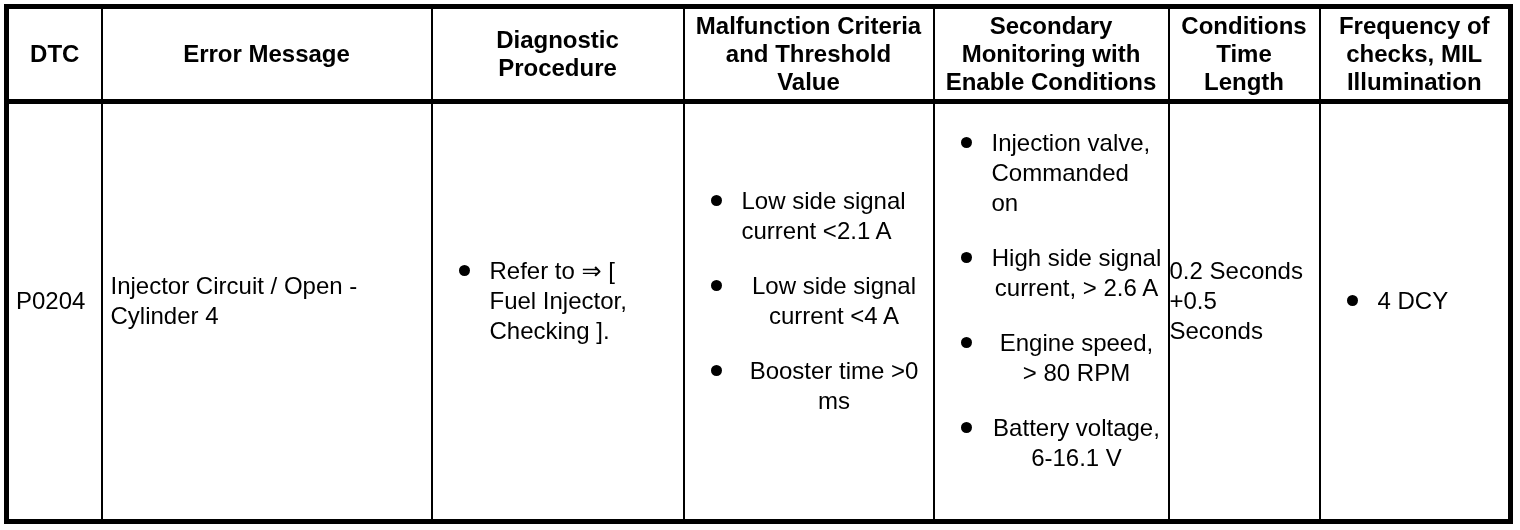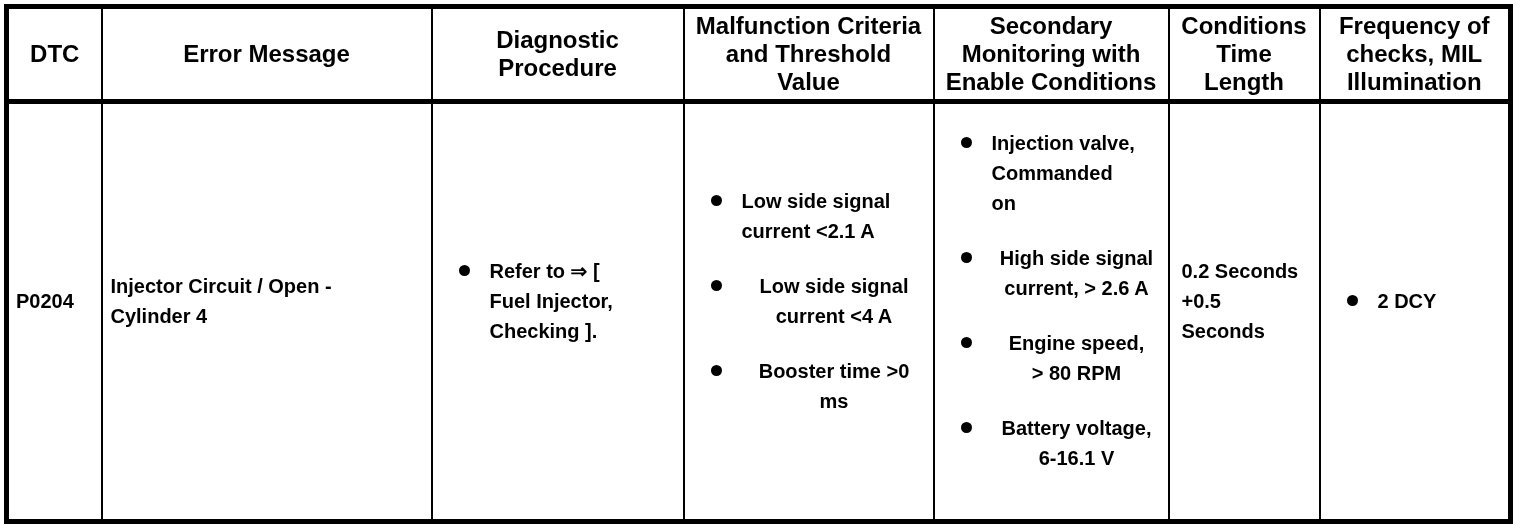--- a/index.html
+++ b/index.html
@@ -36,31 +36,31 @@
     height: 95px;
     font-size: 24px;
     line-height: 28px;
     font-weight: bold;
     text-align: center;
     white-space: pre-line;
     padding: 0 2px;
     border-bottom: 5px solid #000000;
   }
   td {
-    font-size: 20px;
+    font-size: 24px;
     line-height: 30px;
-    font-weight: bold;
+    font-weight: normal;
     padding: 8px 4px 30px 4px;
     margin-left: 23px;
   }
   .pre { white-space: pre-line; }
 
   td.cell-dtc   { padding-left: 7px; }
   td.cell-error { padding-left: 8px; }
-  td.cell-mon   { padding-left: 12px; padding-right: 2px; }
+  td.cell-mon   { padding-left: 0; padding-right: 2px; }
   td.list-cell  { padding-left: 26px; padding-right: 6px; }
 
   .blist .li {
     position: relative;
     padding-left: 31px;
     white-space: pre-line;
   }
   .blist .li + .li { margin-top: 25px; text-align: center; }
   .blist .dot {
     position: absolute;
@@ -138,18 +138,18 @@
 &gt; 80 RPM</span></div>
             <div class="li"><span class="dot"></span><span class="li-text">Battery voltage,
 6-16.1 V</span></div>
           </div>
       </td>
       <td class="cell-mon pre">0.2 Seconds
 +0.5
 Seconds</td>
       <td class="list-cell">
         <div class="blist">
-            <div class="li"><span class="dot"></span><span class="li-text">2 DCY</span></div>
+            <div class="li"><span class="dot"></span><span class="li-text">4 DCY</span></div>
           </div>
       </td>
     </tr>
   </tbody>
 </table>
 
 </body></html>

